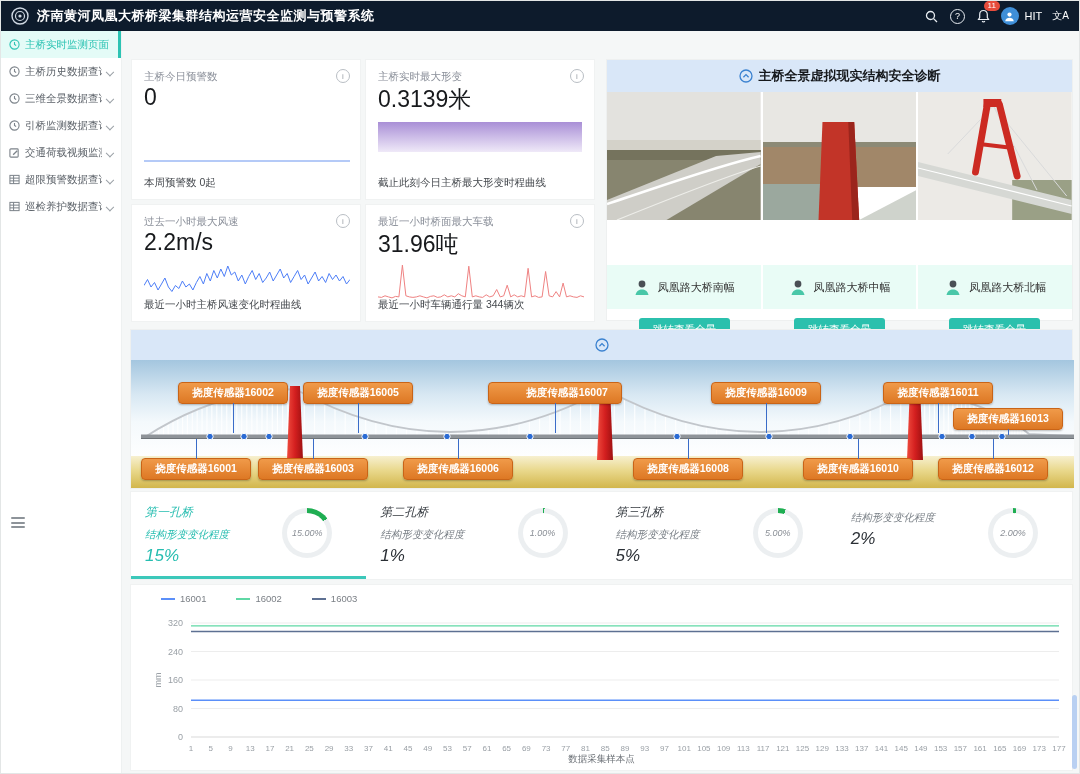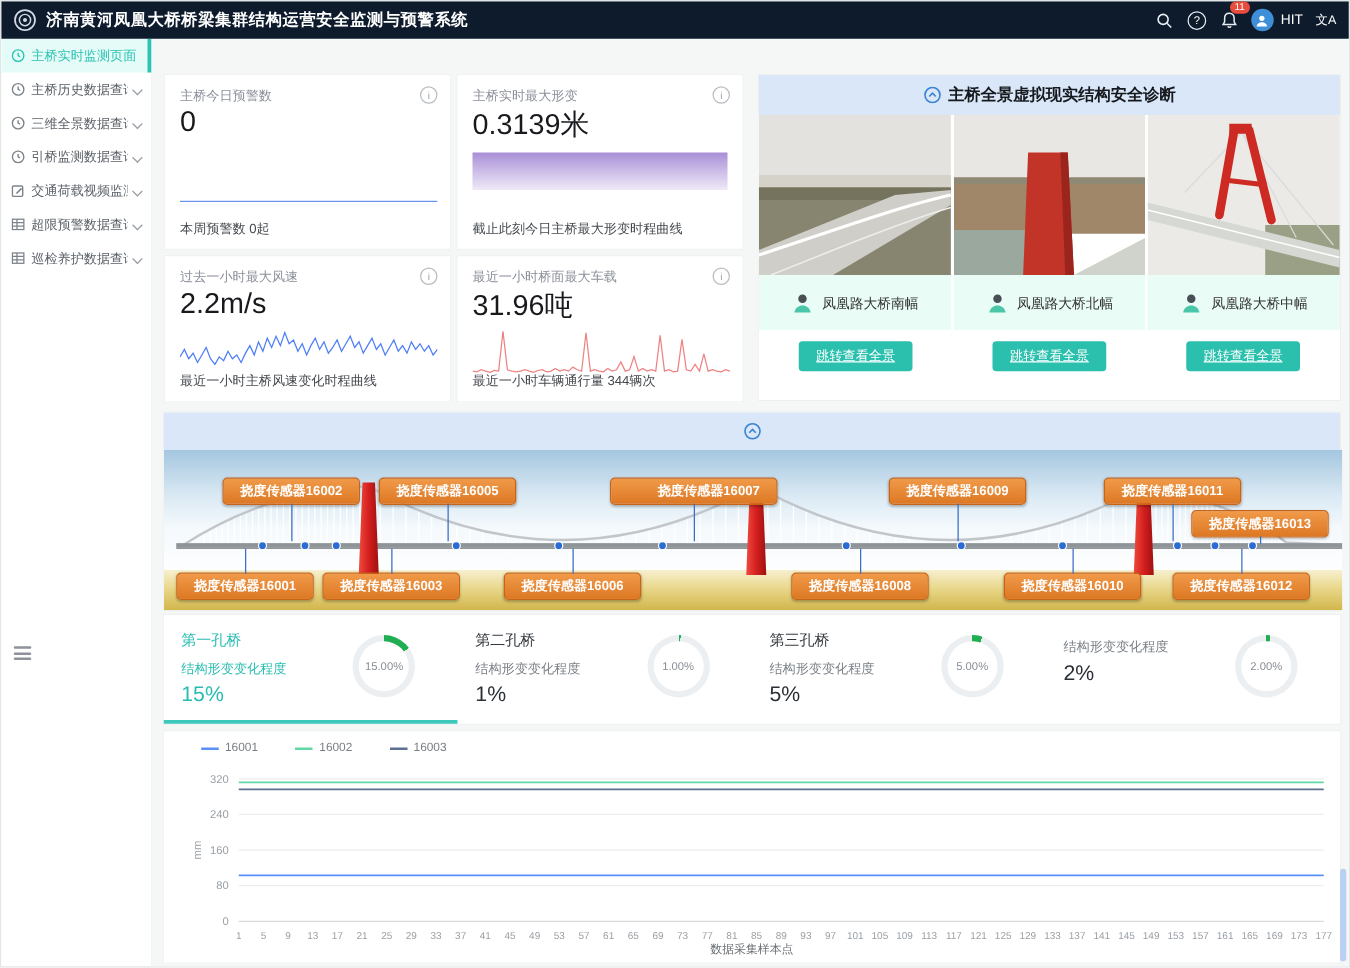--- a/index.html
+++ b/index.html
@@ -33,37 +33,37 @@
   .card .cv{position:absolute;left:12px;top:24px;font-size:23px;color:#17191c;}
   .card .foot{position:absolute;left:12px;bottom:9px;font-size:10.5px;color:#45494e;}
   .spark{position:absolute;left:12px;}
   .grad-bar{position:absolute;left:12px;right:12px;top:62px;height:30px;
             background:linear-gradient(180deg,#a98fd6 0%,#c9b8e6 45%,#efe9f8 100%);}
   
   .panel{position:absolute;background:#fff;border:1px solid #eef0f0;box-sizing:border-box;}
   .phead{height:32px;background:#d9e7f8;display:flex;align-items:center;justify-content:center;gap:6px;font-size:13px;font-weight:bold;color:#15181c;}
   .cams{display:flex;gap:2px;background:#fff;}
   .cams .cam{flex:1;height:128px;overflow:hidden;}
-  .camnames{display:flex;gap:2px;}
+  .camnames{display:flex;gap:2px;margin-top:45px;}
   .camnames .cn{flex:1;height:44px;background:#e9fcf6;display:flex;align-items:center;justify-content:center;gap:7px;font-size:11px;color:#333;}
   .cambtns{display:flex;}
   .cambtns .cb{flex:1;display:flex;align-items:center;justify-content:center;height:42px;}
   .tealbtn{background:#2bc0ad;color:#fff;font-size:10.5px;padding:5px 14px;border:none;border-radius:3px;cursor:pointer;text-decoration:underline;}
   
   .bwrap{position:relative;width:943px;height:128px;overflow:hidden;}
   .sensor-tag{position:absolute;width:108px;text-align:center;font-size:10.5px;font-weight:bold;color:#fff;
               padding:3px 0;background:linear-gradient(180deg,#f09a49,#dd7824);border:1px solid #c96417;border-radius:4px;
               box-shadow:0 1px 2px rgba(0,0,0,.25);z-index:6;}
   .sensor-tag::after{content:"";position:absolute;left:50%;width:1px;background:#3a6cc8;}
   .sensor-tag.t::after{top:100%;height:30px;}
   .sensor-tag.t2::after{top:100%;height:6px;}
   .sensor-tag.b::after{bottom:100%;height:20px;}
   
   .spanrow{position:absolute;left:9px;top:460px;width:943px;height:89px;background:#fff;border:1px solid #f0f2f2;display:flex;box-sizing:border-box;}
-  .sgroup{flex:1;position:relative;padding:12px 0 0 14px;box-sizing:border-box;cursor:pointer;}
+  .sgroup{flex:1;position:relative;padding:12px 0 0 14px;box-sizing:border-box;cursor:pointer;font-style:italic;}
   .sgroup .t1{font-size:12px;color:#33383e;}
   .sgroup .t2{font-size:10.5px;color:#7a8087;margin-top:7px;}
   .sgroup .t3{font-size:17px;color:#2a2f35;margin-top:4px;}
   .sgroup.active .t1,.sgroup.active .t2,.sgroup.active .t3{color:#26bdb0;}
   .sgroup.active::after{content:"";position:absolute;left:0;bottom:0;width:100%;height:3px;background:#3cc8ba;}
   .gauge{position:absolute;right:34px;top:16px;width:50px;height:50px;border-radius:50%;background:#eceff1;}
   .gauge .hole{position:absolute;inset:5px;background:#fff;border-radius:50%;display:flex;align-items:center;justify-content:center;
                font-size:9px;color:#8a8f96;}
   
   .chartcard{position:absolute;left:9px;top:553px;width:943px;height:187px;background:#fff;border:1px solid #f0f2f2;box-sizing:border-box;}
@@ -271,28 +271,28 @@
             <circle cx="9" cy="6" r="3.4" fill="#4a4f55"></circle>
             <path d="M2.5 17c.8-4 3.6-5.6 6.5-5.6s5.7 1.6 6.5 5.6z" fill="#49c7a8"></path>
           </svg>
         <span>凤凰路大桥南幅</span>
       </div>
       <div class="cn">
         <svg width="18" height="18" viewBox="0 0 18 18">
             <circle cx="9" cy="6" r="3.4" fill="#4a4f55"></circle>
             <path d="M2.5 17c.8-4 3.6-5.6 6.5-5.6s5.7 1.6 6.5 5.6z" fill="#49c7a8"></path>
           </svg>
-        <span>凤凰路大桥北幅</span>
+        <span>凤凰路大桥中幅</span>
       </div>
       <div class="cn">
         <svg width="18" height="18" viewBox="0 0 18 18">
             <circle cx="9" cy="6" r="3.4" fill="#4a4f55"></circle>
             <path d="M2.5 17c.8-4 3.6-5.6 6.5-5.6s5.7 1.6 6.5 5.6z" fill="#49c7a8"></path>
           </svg>
-        <span>凤凰路大桥中幅</span>
+        <span>凤凰路大桥北幅</span>
       </div>
     </div>
     <div class="cambtns">
       <div class="cb">
           <button class="tealbtn">跳转查看全景</button>
         </div>
       <div class="cb">
           <button class="tealbtn">跳转查看全景</button>
         </div>
       <div class="cb">

